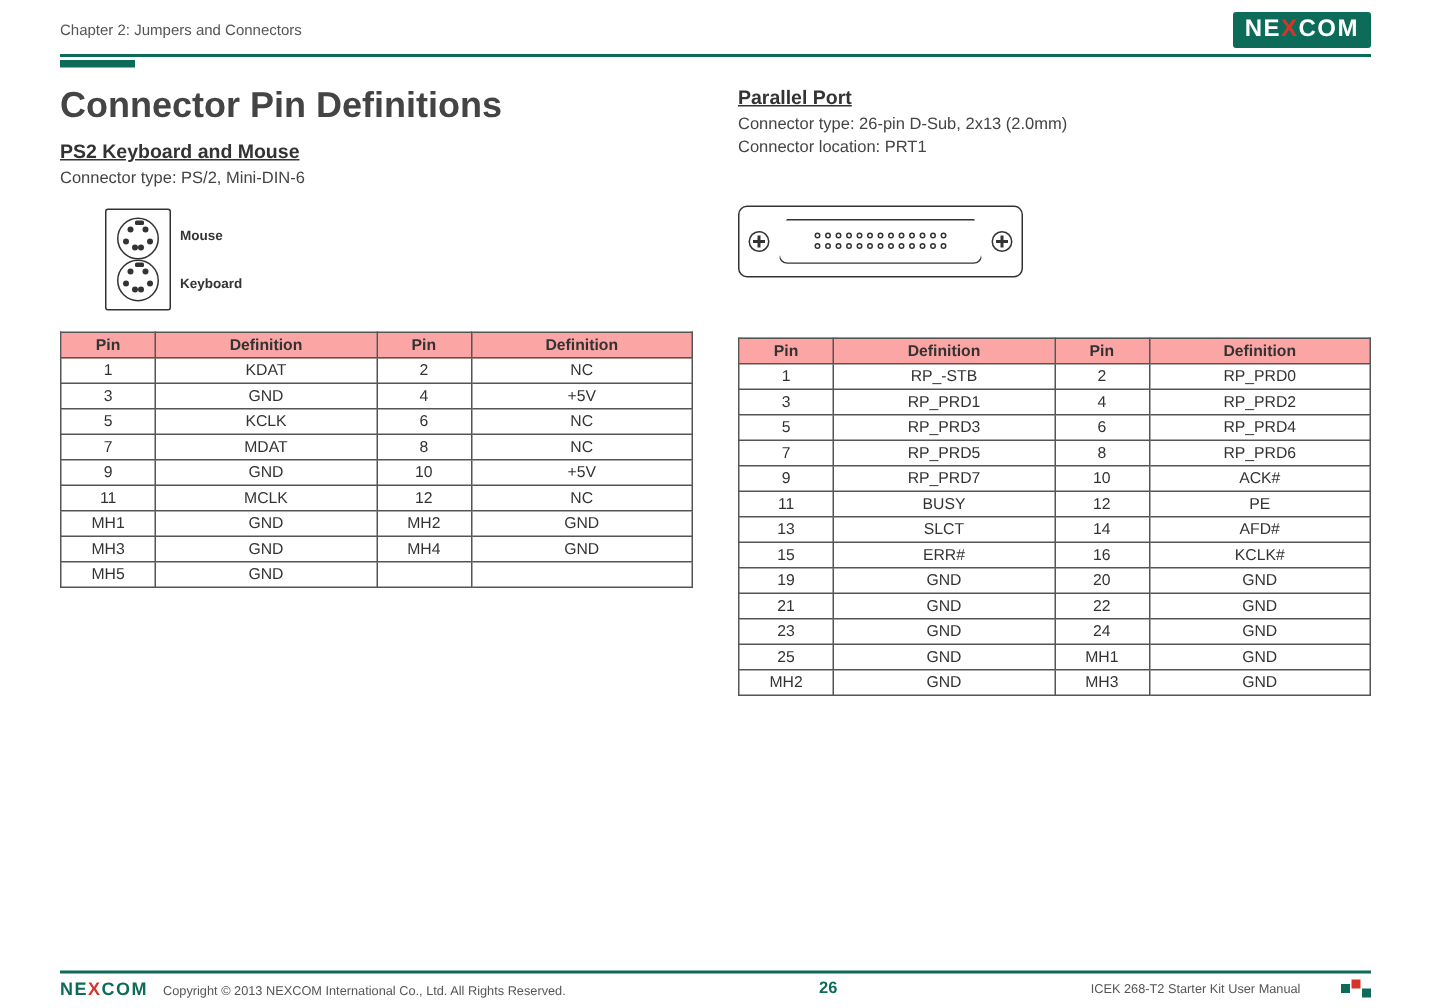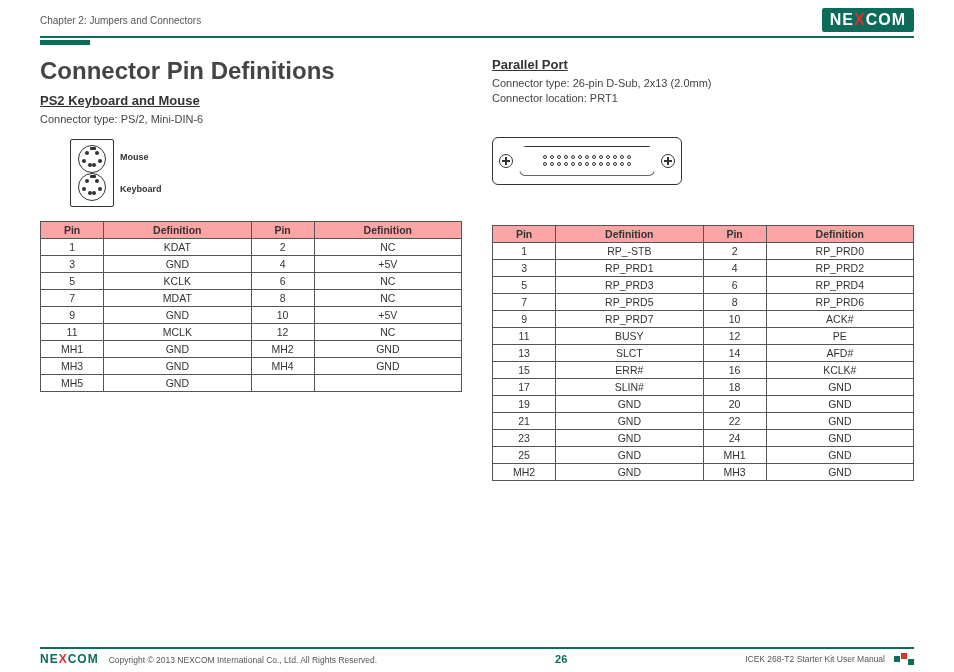--- a/index.html
+++ b/index.html
@@ -331,26 +331,20 @@
             <td>14</td>
             <td>AFD#</td>
           </tr>
           <tr>
             <td>15</td>
             <td>ERR#</td>
             <td>16</td>
             <td>KCLK#</td>
           </tr>
           <tr>
-            <td>17</td>
-            <td>SLIN#</td>
-            <td>18</td>
-            <td>GND</td>
-          </tr>
-          <tr>
             <td>19</td>
             <td>GND</td>
             <td>20</td>
             <td>GND</td>
           </tr>
           <tr>
             <td>21</td>
             <td>GND</td>
             <td>22</td>
             <td>GND</td>
@@ -379,18 +373,18 @@
 </div>
 
 <div class="page-footer">
   <hr class="footer-rule">
   <div class="footer-row">
     <div style="display:flex; align-items:baseline; gap:10px;">
       <span class="footer-logo">NE<span class="x">X</span>COM</span>
       <span>Copyright © 2013 NEXCOM International Co., Ltd. All Rights Reserved.</span>
     </div>
     <span class="page-num">26</span>
-    <div style="display:flex; align-items:center; gap:8px;">
+    <div style="display:flex; align-items:center; gap:26px;">
       <span>ICEK 268-T2 Starter Kit User Manual</span>
       <span class="footer-sq"><i></i><i class="r" style="position:relative; top:-3px;"></i><i style="position:relative; top:3px;"></i></span>
     </div>
   </div>
 </div>
 
 </body></html>

